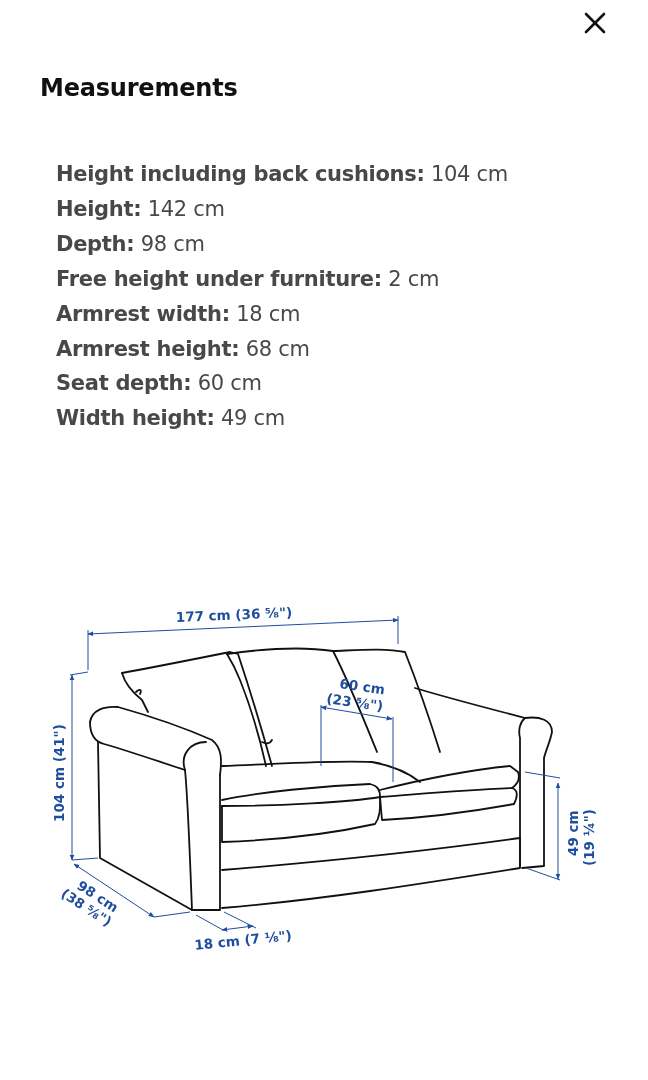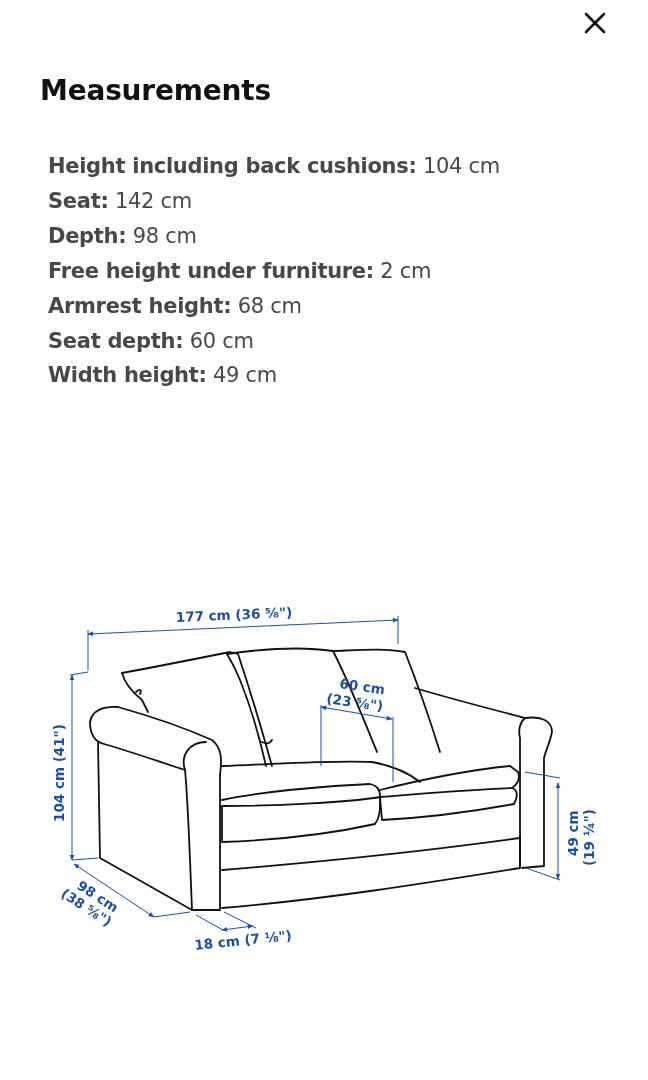--- a/index.html
+++ b/index.html
@@ -24,30 +24,30 @@
       display: flex;
       align-items: center;
       justify-content: center;
       cursor: pointer;
     }
     .title {
       position: absolute;
       left: 40px;
       top: 74px;
       margin: 0;
-      font-size: 28px;
+      font-size: 24px;
       font-weight: bold;
       color: #111111;
       letter-spacing: -0.2px;
     }
     .spec-list {
       position: absolute;
       left: 40px;
       top: 141px;
-      margin: 8px;
+      margin: 16px;
       padding: 0;
       list-style: none;
     }
     .spec-row {
       font-size: 21px;
       line-height: 34.9px;
       color: #484848;
       white-space: nowrap;
       letter-spacing: -0.3px;
     }
@@ -79,23 +79,24 @@
   <svg width="24" height="24" viewBox="0 0 24 24">
     <line x1="3" y1="3" x2="21" y2="21" stroke="#111" stroke-width="2.6" stroke-linecap="round"></line>
     <line x1="21" y1="3" x2="3" y2="21" stroke="#111" stroke-width="2.6" stroke-linecap="round"></line>
   </svg>
 </div>
 
 <h1 class="title">Measurements</h1>
 
 <ul class="spec-list">
   <li class="spec-row"><span class="spec-label">Height including back cushions:</span> <span class="spec-value">104 cm</span></li>
-  <li class="spec-row"><span class="spec-label">Seat:</span> <span class="spec-value">142 cm</span></li>
+  <li class="spec-row"><span class="spec-label">Height:</span> <span class="spec-value">142 cm</span></li>
   <li class="spec-row"><span class="spec-label">Depth:</span> <span class="spec-value">98 cm</span></li>
   <li class="spec-row"><span class="spec-label">Free height under furniture:</span> <span class="spec-value">2 cm</span></li>
+  <li class="spec-row"><span class="spec-label">Armrest width:</span> <span class="spec-value">18 cm</span></li>
   <li class="spec-row"><span class="spec-label">Armrest height:</span> <span class="spec-value">68 cm</span></li>
   <li class="spec-row"><span class="spec-label">Seat depth:</span> <span class="spec-value">60 cm</span></li>
   <li class="spec-row"><span class="spec-label">Width height:</span> <span class="spec-value">49 cm</span></li>
 </ul>
 
 <svg class="diagram" viewBox="0 580 648 400" width="648" height="400">
   <defs>
     <marker id="arr" viewBox="0 0 10 10" refX="9" refY="5" markerWidth="6" markerHeight="6" orient="auto-start-reverse">
       <path d="M0,1 L10,5 L0,9 z" fill="#1f4e9e"></path>
     </marker>

